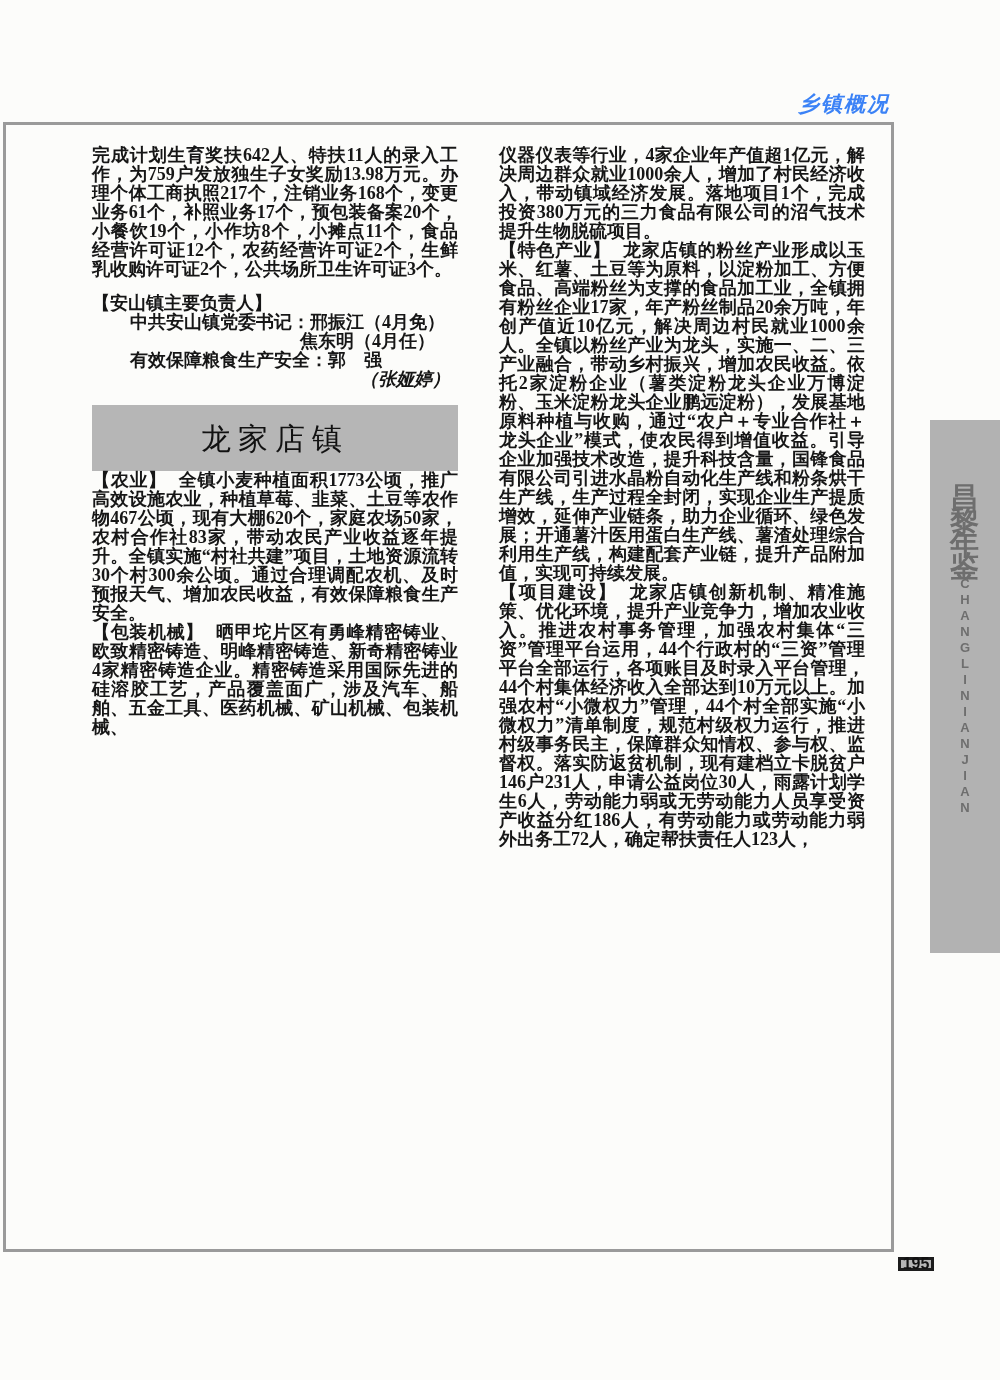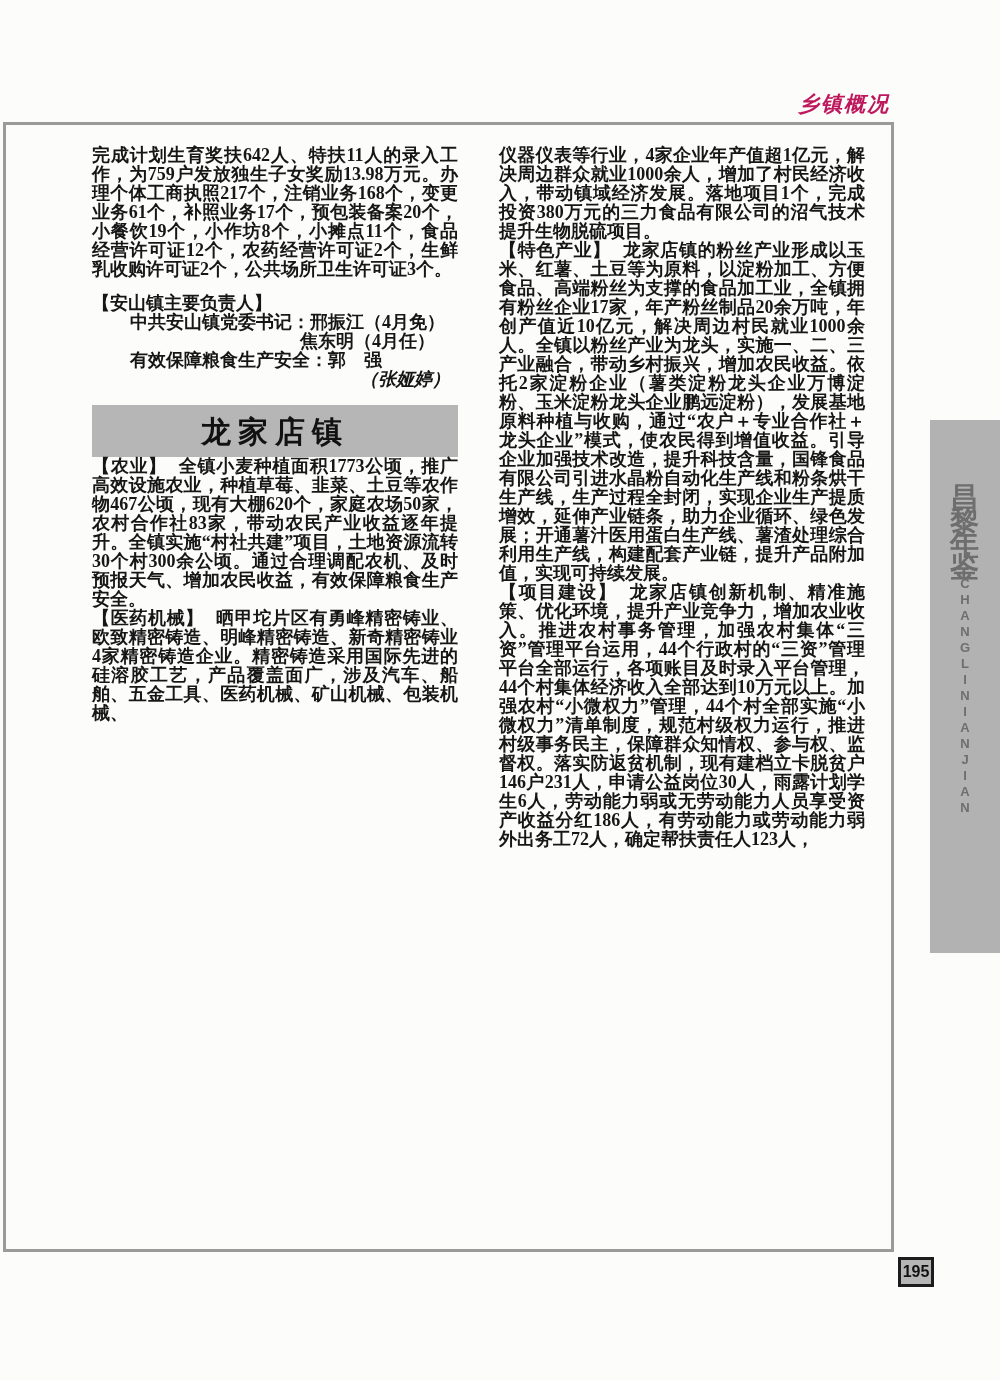--- a/index.html
+++ b/index.html
@@ -6,21 +6,21 @@
   body{
     width:1000px;height:1380px;position:relative;
     background:#fcfcfa;
     font-family:"Liberation Serif","DejaVu Serif",serif;
     color:#161616;
     overflow:hidden;
   }
   .running-head{
     position:absolute;top:90px;right:110px;
     font-size:21px;font-weight:bold;font-style:italic;
-    letter-spacing:2px;color:#be185d;
+    letter-spacing:2px;color:#3b82f6;
   }
   .frame{
     position:absolute;left:3px;top:122px;width:891px;height:1130px;
     border:3px solid #9a9a9a;background:transparent;box-sizing:border-box;
   }
   .col{
     position:absolute;top:146px;width:366px;
     font-size:18px;line-height:19px;font-weight:700;
     text-align:justify;
   }
@@ -28,44 +28,44 @@
   .col-right{left:499px;}
   .para{margin:0;}
   .s-label{margin-right:12px;white-space:nowrap;}
   .sec{}
   .officials{margin-top:15px;}
   .off-line{white-space:nowrap;}
   .ind1{padding-left:38px;}
   .ind2{padding-left:208px;}
   .byline{text-align:right;padding-right:8px;font-style:italic;}
   .town-title{
-    margin-top:16px;height:52px;background:#b6b6b6;
+    margin-top:16px;height:66px;background:#b6b6b6;
     display:flex;align-items:center;justify-content:center;
-    font-size:30px;font-weight:bold;letter-spacing:7px;color:#111;
+    font-size:30px;font-weight:normal;letter-spacing:7px;color:#111;
   }
   .sidebar-tab{
     position:absolute;left:930px;top:420px;width:70px;height:533px;
     background:#b2b2b2;
     display:flex;flex-direction:column;align-items:center;
     padding-top:42px;box-sizing:border-box;
   }
   .tab-cn{
     writing-mode:vertical-rl;text-orientation:upright;
     font-size:29px;font-weight:bold;color:#6e6e6e;
     letter-spacing:22px;
   }
   .tab-en{
     margin-top:26px;
     writing-mode:vertical-rl;text-orientation:upright;
     font-size:13px;font-weight:bold;color:#6e6e6e;
     letter-spacing:1px;
     font-family:"Liberation Sans","DejaVu Sans",sans-serif;
   }
   .page-number{
-    position:absolute;left:898px;top:1257px;width:36px;height:30px;
+    position:absolute;left:898px;top:1257px;width:36px;height:14px;
     background:#b5b5b5;border:3px solid #1c1c1c;box-sizing:border-box;
     display:flex;align-items:center;justify-content:center;
     font-size:16px;font-weight:bold;color:#111;
     font-family:"Liberation Sans","DejaVu Sans",sans-serif;
   }
 </style>
 </head>
 <body>
 
 <div class="running-head">乡镇概况</div>
@@ -81,21 +81,21 @@
     <div class="off-line ind2"><span>焦东明（4月任）</span></div>
     <div class="off-line ind1"><span>有效保障粮食生产安全：</span><span>郭　强</span></div>
     <div class="byline">（张娅婷）</div>
   </div>
 
   <div class="town-title">龙家店镇</div>
 
 
   <p class="para sec"><span class="s-label">【农业】</span><span>全镇小麦种植面积1773公顷，推广高效设施农业，种植草莓、韭菜、土豆等农作物467公顷，现有大棚620个，家庭农场50家，农村合作社83家，带动农民产业收益逐年提升。全镇实施“村社共建”项目，土地资源流转30个村300余公顷。通过合理调配农机、及时预报天气、增加农民收益，有效保障粮食生产安全。</span></p>
 
-  <p class="para sec"><span class="s-label">【医药机械】</span><span>晒甲坨片区有勇峰精密铸业、欧致精密铸造、明峰精密铸造、新奇精密铸业4家精密铸造企业。精密铸造采用国际先进的硅溶胶工艺，产品覆盖面广，涉及汽车、船舶、五金工具、医药机械、矿山机械、包装机械、</span></p>
+  <p class="para sec"><span class="s-label">【包装机械】</span><span>晒甲坨片区有勇峰精密铸业、欧致精密铸造、明峰精密铸造、新奇精密铸业4家精密铸造企业。精密铸造采用国际先进的硅溶胶工艺，产品覆盖面广，涉及汽车、船舶、五金工具、医药机械、矿山机械、包装机械、</span></p>
 </div>
 
 <div class="col col-right">
   <p class="para">仪器仪表等行业，4家企业年产值超1亿元，解决周边群众就业1000余人，增加了村民经济收入，带动镇域经济发展。落地项目1个，完成投资380万元的三力食品有限公司的沼气技术提升生物脱硫项目。</p>
 
   <p class="para sec"><span class="s-label">【特色产业】</span><span>龙家店镇的粉丝产业形成以玉米、红薯、土豆等为原料，以淀粉加工、方便食品、高端粉丝为支撑的食品加工业，全镇拥有粉丝企业17家，年产粉丝制品20余万吨，年创产值近10亿元，解决周边村民就业1000余人。全镇以粉丝产业为龙头，实施一、二、三产业融合，带动乡村振兴，增加农民收益。依托2家淀粉企业（薯类淀粉龙头企业万博淀粉、玉米淀粉龙头企业鹏远淀粉），发展基地原料种植与收购，通过“农户＋专业合作社＋龙头企业”模式，使农民得到增值收益。引导企业加强技术改造，提升科技含量，国锋食品有限公司引进水晶粉自动化生产线和粉条烘干生产线，生产过程全封闭，实现企业生产提质增效，延伸产业链条，助力企业循环、绿色发展；开通薯汁医用蛋白生产线、薯渣处理综合利用生产线，构建配套产业链，提升产品附加值，实现可持续发展。</span></p>
 
   <p class="para sec"><span class="s-label">【项目建设】</span><span>龙家店镇创新机制、精准施策、优化环境，提升产业竞争力，增加农业收入。推进农村事务管理，加强农村集体“三资”管理平台运用，44个行政村的“三资”管理平台全部运行，各项账目及时录入平台管理，44个村集体经济收入全部达到10万元以上。加强农村“小微权力”管理，44个村全部实施“小微权力”清单制度，规范村级权力运行，推进村级事务民主，保障群众知情权、参与权、监督权。落实防返贫机制，现有建档立卡脱贫户146户231人，申请公益岗位30人，雨露计划学生6人，劳动能力弱或无劳动能力人员享受资产收益分红186人，有劳动能力或劳动能力弱外出务工72人，确定帮扶责任人123人，</span></p>
 </div>
 

